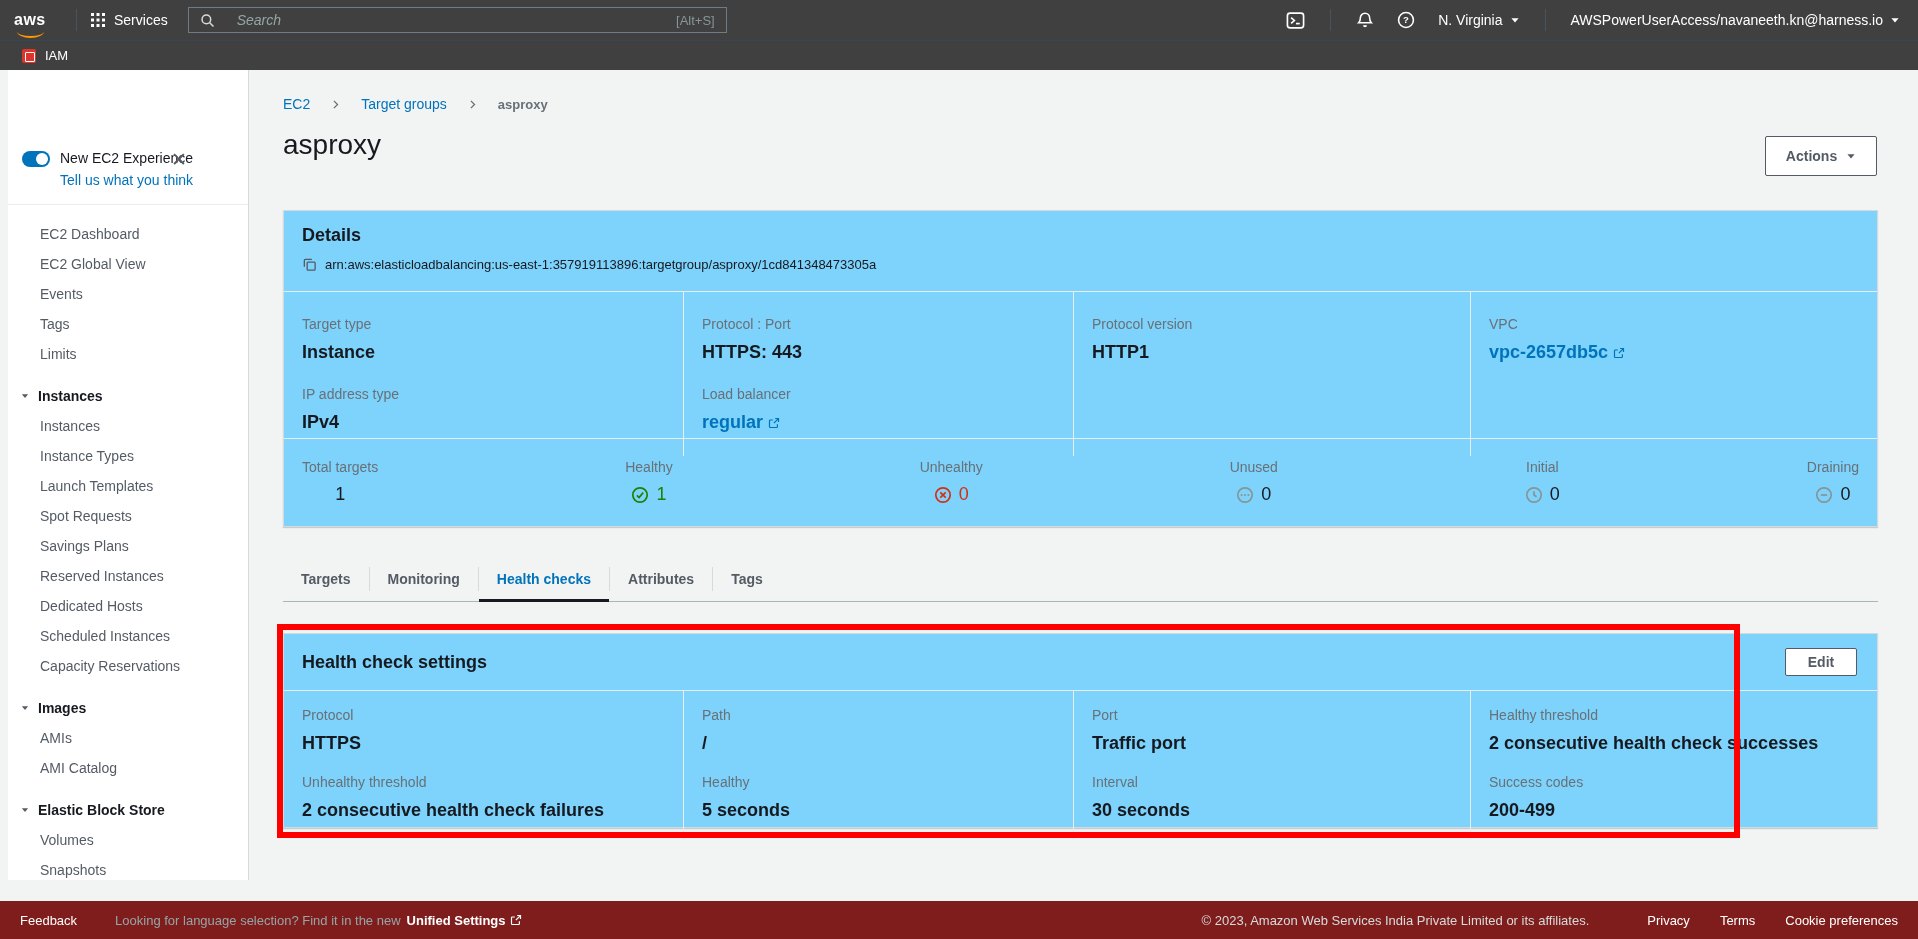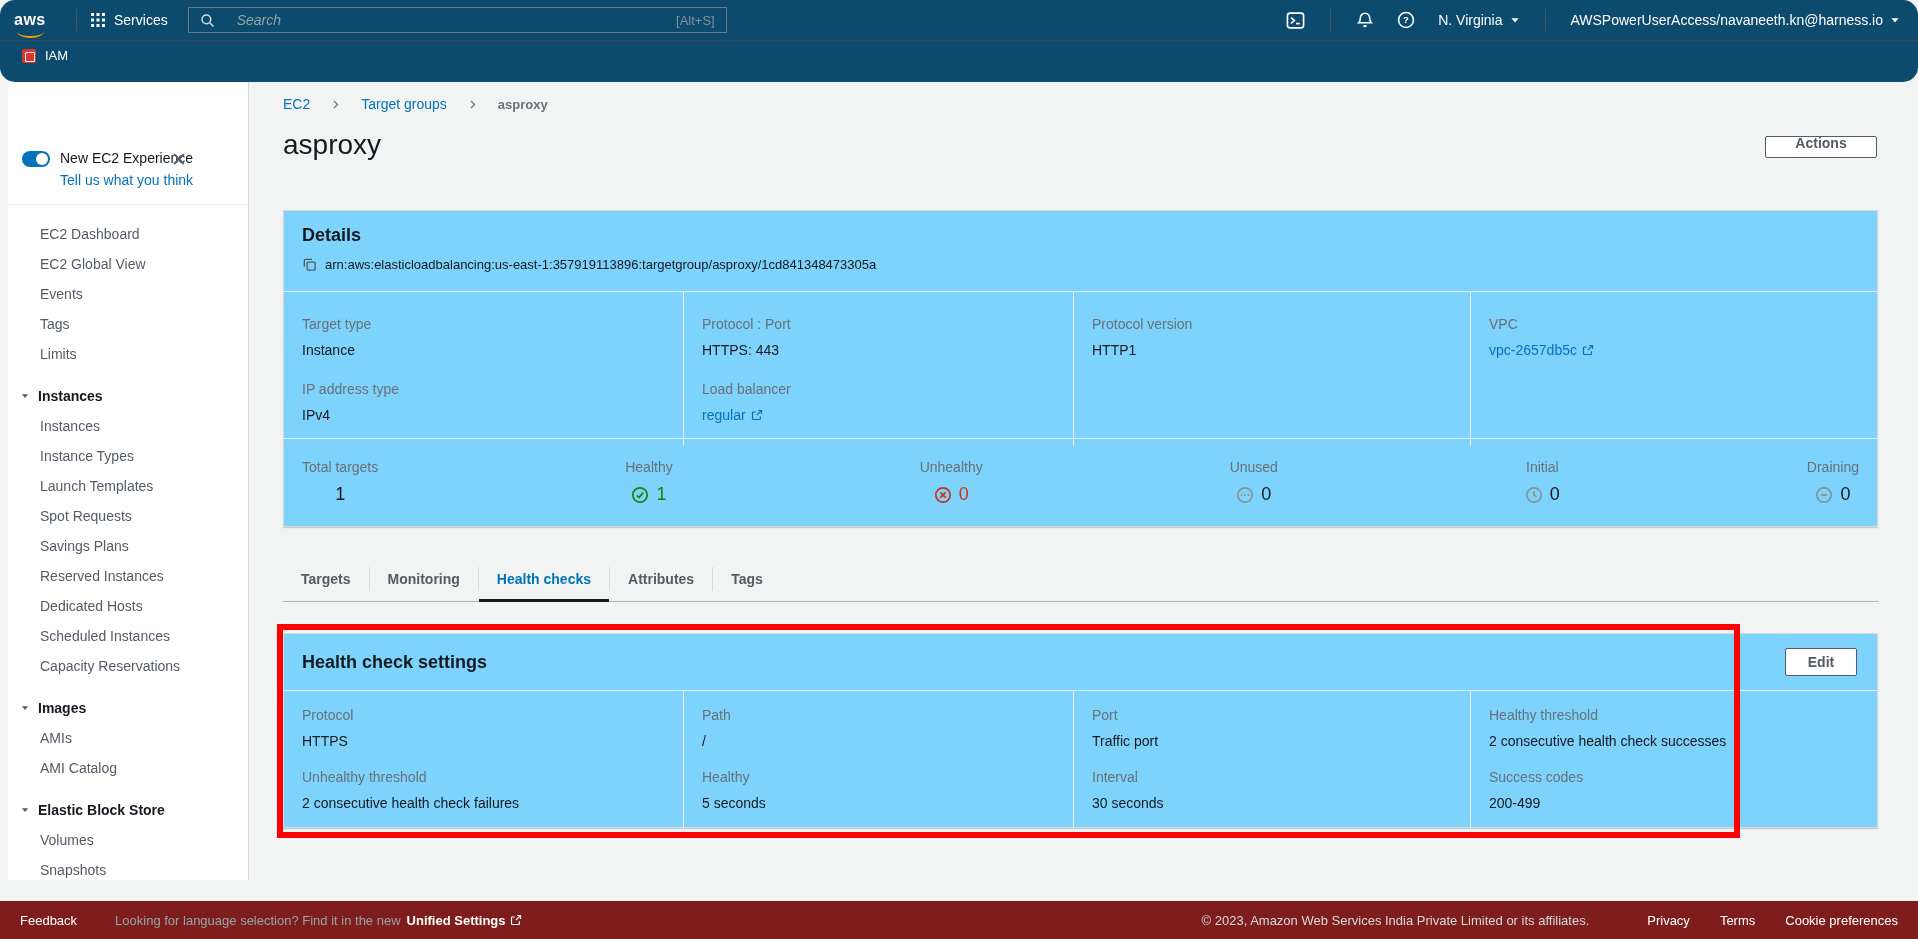--- a/index.html
+++ b/index.html
@@ -1,20 +1,20 @@
 <!DOCTYPE html>
 <html><head>
 <meta charset="utf-8">
 <style>
   * { margin:0; padding:0; box-sizing:border-box; font-family:"Liberation Sans","DejaVu Sans",sans-serif; }
   html,body { background:#e9ebeb; }
   .screen { position:relative; width:1918px; height:939px; background:#f2f3f3; overflow:hidden; }
 
   
-  .topbar { position:absolute; top:0; left:0; right:0; height:82px; background:#0c4a6e; color:#fff; z-index:6;border-radius:15px; }
+  .topbar { position:absolute; top:0; left:0; right:0; height:70px; background:#404040; color:#fff; z-index:6; }
   .tb-row1 { height:40px; display:flex; align-items:center; padding:0 18px 0 14px; }
   .aws-logo { position:relative; width:48px; font-weight:bold; font-size:16px; letter-spacing:.5px; cursor:pointer; }
   .aws-logo::after { content:""; position:absolute; left:3px; top:14px; width:27px; height:11px; border-bottom:2px solid #ff9900; border-radius:50%; }
   .tb-sep { width:1px; height:22px; background:#48535f; margin:0 14px; flex:none; }
   .services { display:flex; align-items:center; gap:9px; font-size:14px; cursor:pointer; }
   .searchbox { margin-left:20px; width:539px; height:26px; border:1px solid #6f7b87; display:flex; align-items:center; padding:0 11px; gap:22px; }
   .search-ph { font-style:italic; color:#95a5a6; font-size:14px; flex:1; }
   .search-alt { color:#879596; font-size:13px; }
   .tb-right { margin-left:auto; display:flex; align-items:center; gap:23px; font-size:14px; }
   .tb-icon { display:flex; align-items:center; color:#fff; cursor:pointer; }
@@ -38,35 +38,35 @@
   .side-head svg { color:#545b64; flex:none; }
 
   
   .main { position:absolute; left:241px; top:70px; right:0; bottom:38px; }
   .breadcrumb { position:absolute; left:42px; top:26px; display:flex; align-items:center; gap:19px; font-size:14px; }
   .crumb-link { color:#0073bb; text-decoration:none; cursor:pointer; }
   .crumb-chev { color:#687078; display:flex; }
   .crumb-current { color:#687078; font-weight:bold; font-size:13px; }
   .page-title { position:absolute; left:42px; top:58px; font-size:28px; line-height:34px; font-weight:400; color:#16191f; }
   .btn { background:#fff; border:1px solid #545b64; border-radius:2px; color:#545b64; font-size:14px; font-weight:bold; display:flex; align-items:center; justify-content:center; gap:9px; cursor:pointer; }
-  .actions-btn { position:absolute; left:1524px; top:66px; width:112px; height:22px;flex-direction:column; }
+  .actions-btn { position:absolute; left:1524px; top:66px; width:112px; height:40px; }
 
   .card { position:absolute; left:42px; width:1595px; background:#7dd3fc; border:1px solid #d5dbdb; box-shadow:0 1px 1px rgba(0,28,36,.18); }
   #details-card { top:140px; height:317px; }
   .card-h2 { padding:14px 0 0 18px; font-size:18px; font-weight:bold; color:#16191f; }
   .arn-row { display:flex; align-items:center; gap:8px; padding:11px 0 0 18px; font-size:13px; color:#16191f; }
   .arn-row svg { color:#545b64; flex:none; }
 
   .fourcol { display:grid; grid-template-columns:399px 390px 397px 1fr; }
   .fourcol > .col { padding:24px 18px 0 18px; border-left:1px solid #eaeded; }
   .fourcol > .col:first-child { border-left:none; }
   .details-grid { position:absolute; left:0; right:0; top:80px; height:147px; border-top:1px solid #eaeded; }
   .field { margin-bottom:23px; }
   .f-label { font-size:14px; color:#687078; margin-bottom:10px; white-space:nowrap; }
-  .f-value { font-size:14px; color:#16191f; white-space:nowrap; }
+  .f-value { font-size:18px; color:#16191f; white-space:nowrap;font-weight:bold; }
   .f-value a { color:#0073bb; text-decoration:none; display:inline-flex; align-items:center; gap:5px; cursor:pointer; }
 
   .stats-row { position:absolute; left:0; right:0; top:227px; bottom:0; border-top:1px solid #eaeded; display:flex; justify-content:space-between; padding:20px 18px 0 18px; }
   .stat { text-align:center; }
   .stat-label { font-size:14px; color:#687078; white-space:nowrap; }
   .stat-value { margin-top:9px; font-size:18px; color:#16191f; display:flex; align-items:center; justify-content:center; gap:7px; }
   .c-green { color:#1d8102; } .c-red { color:#d13212; } .c-gray { color:#879596; } .c-dark { color:#16191f; }
   .stat-value .icon { display:flex; }
 
   .tabs { position:absolute; left:42px; top:486px; width:1595px; height:46px; display:flex; border-bottom:1px solid #aab7b8; }

